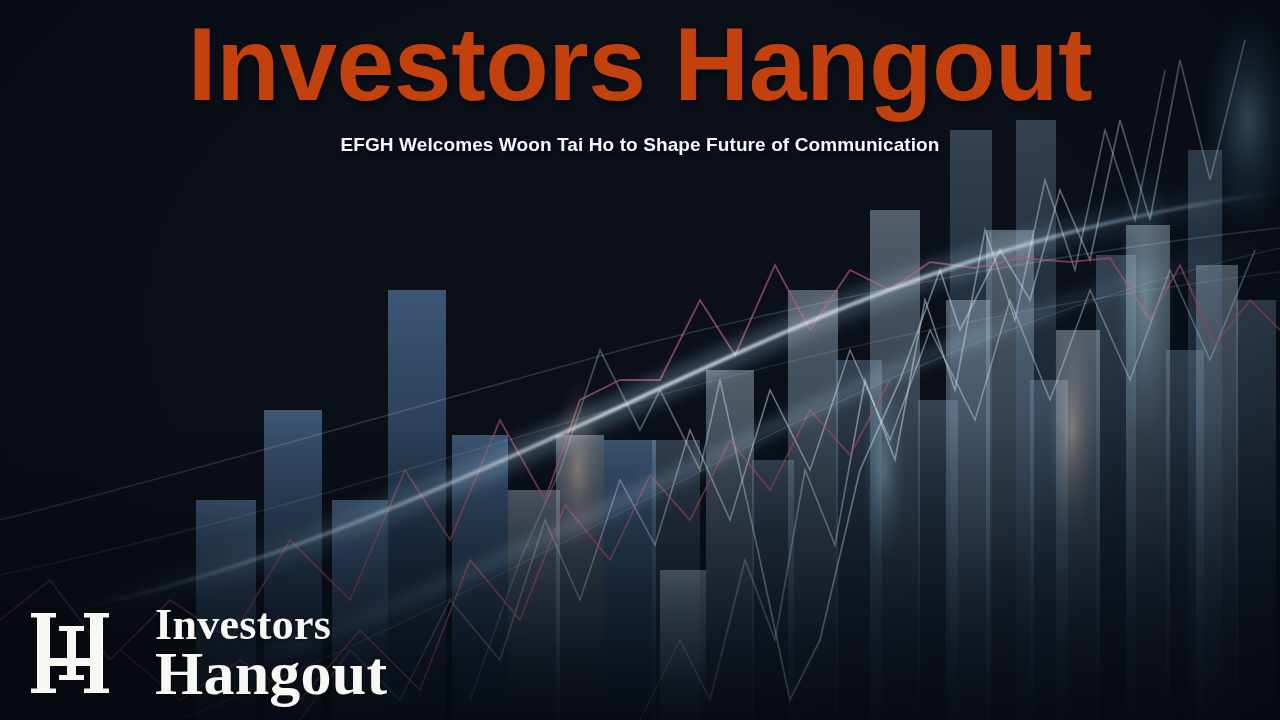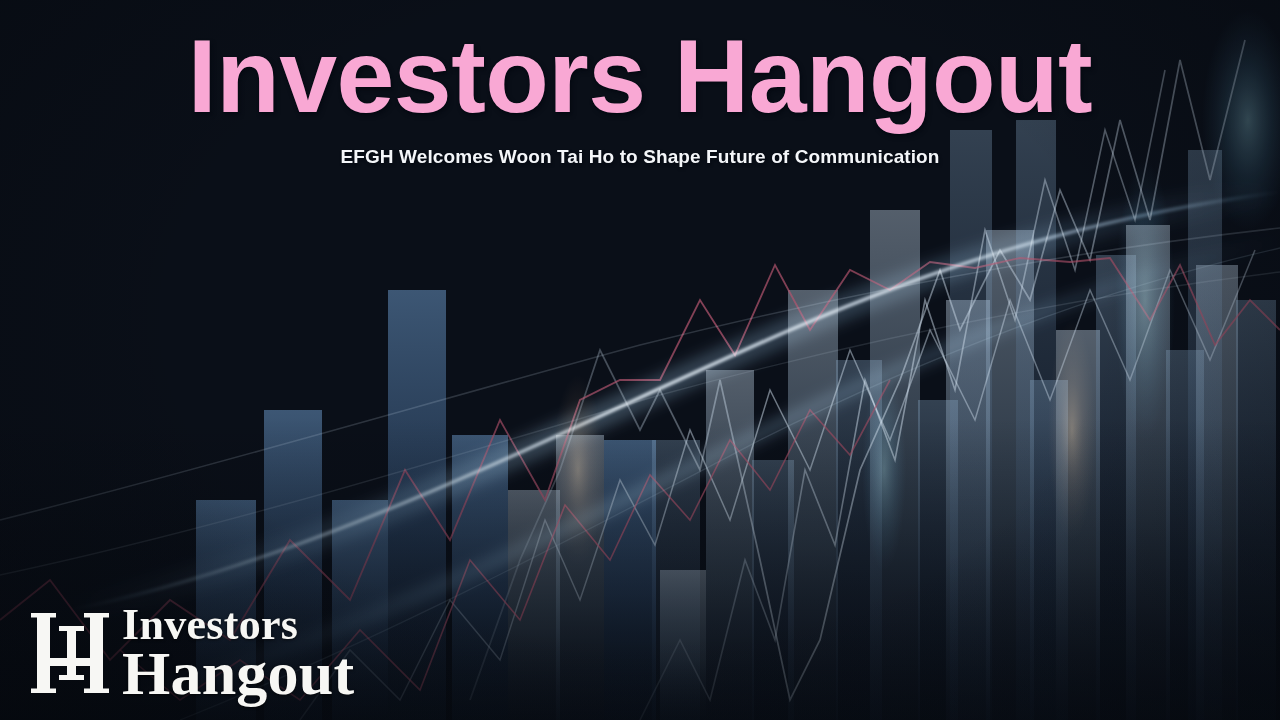--- a/index.html
+++ b/index.html
@@ -49,25 +49,25 @@
   }
 
   
   #text-block {
     position:absolute; top:0; left:0;
     width:1280px;
     text-align:center;
     z-index:8;
   }
   #main-title {
-    margin-top:18px;
+    margin-top:6px;
     font-size:104px;
     line-height:1.12;
     font-weight:bold;
-    color:#f9a8d4;
+    color:#c2410c;
     letter-spacing:-0.5px;
     text-shadow:
        2px 3px 4px rgba(4,8,16,.72),
        0 1px 1px rgba(6,10,20,.55);
     white-space:nowrap;
   }
   #sub-title {
     margin-top:12px;
     font-size:19px;
     font-weight:bold;
@@ -77,20 +77,21 @@
     white-space:nowrap;
   }
 
   
   #logo {
     position:absolute;
     left:30px; bottom:18px;
     display:flex;
     align-items:center;
     z-index:9;
+    gap:33px;
   }
   #logo-mark {
     width:86px; height:96px;
     flex:0 0 auto;
     margin-right:6px;
   }
   #logo-wordmark {
     font-family:"Liberation Serif", serif;
     color:#f7f7f4;
     font-weight:bold;

